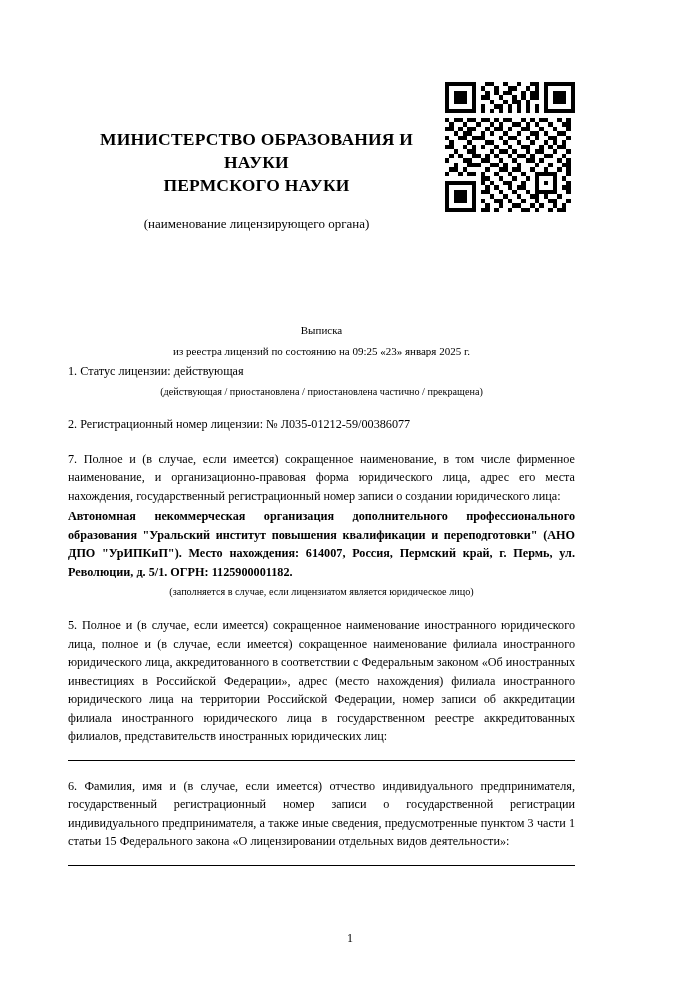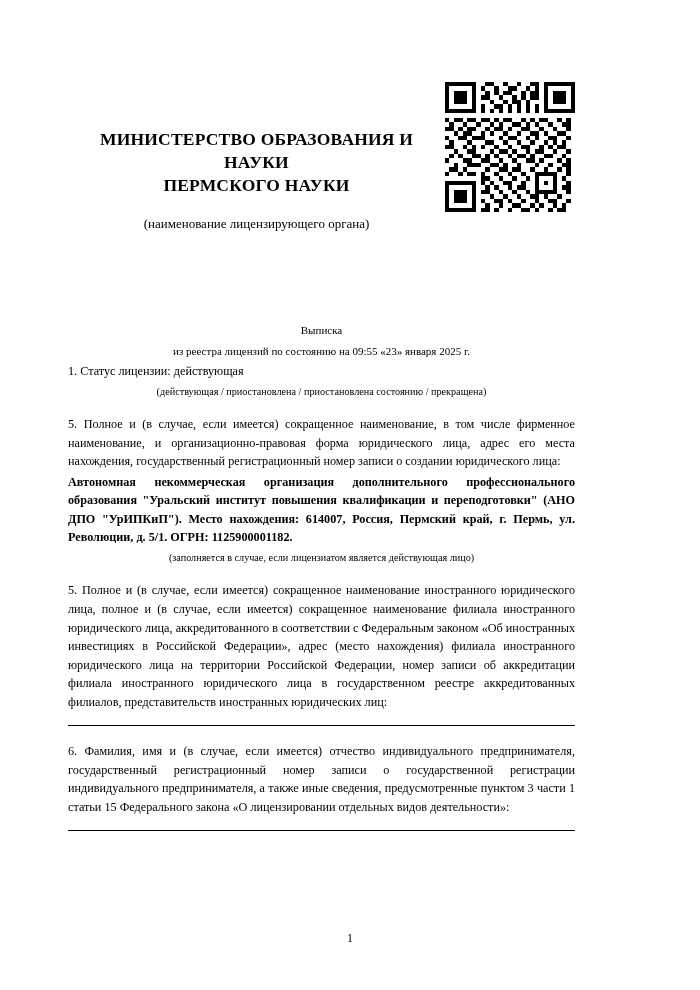--- a/index.html
+++ b/index.html
@@ -348,36 +348,39 @@
   </div>
 
   <div class="header">
     <div class="line1">МИНИСТЕРСТВО ОБРАЗОВАНИЯ И НАУКИ</div>
     <div class="line2">ПЕРМСКОГО НАУКИ</div>
     <div class="caption">(наименование лицензирующего органа)</div>
   </div>
 
   <div class="doc-title">
     <div>Выписка</div>
-    <div>из реестра лицензий по состоянию на 09:55 «23» января 2025 г.</div>
+    <div>из реестра лицензий по состоянию на 09:25 «23» января 2025 г.</div>
   </div>
 
   <div class="body">
 
     <div class="item">
       <div>1. Статус лицензии: действующая</div>
-      <div class="sub-caption">(действующая / приостановлена / приостановлена состоянию / прекращена)</div>
-    </div>
-
-
-
-    <div class="item">
-      <div class="just">5. Полное и (в случае, если имеется) сокращенное наименование, в том числе фирменное наименование, и организационно-правовая форма юридического лица, адрес его места нахождения, государственный регистрационный номер записи о создании юридического лица:</div>
+      <div class="sub-caption">(действующая / приостановлена / приостановлена частично / прекращена)</div>
+    </div>
+
+    <div class="item">
+      <div>2. Регистрационный номер лицензии: № Л035-01212-59/00386077</div>
+    </div>
+
+
+    <div class="item">
+      <div class="just">7. Полное и (в случае, если имеется) сокращенное наименование, в том числе фирменное наименование, и организационно-правовая форма юридического лица, адрес его места нахождения, государственный регистрационный номер записи о создании юридического лица:</div>
       <div class="just value-block">Автономная некоммерческая организация дополнительного профессионального образования "Уральский институт повышения квалификации и переподготовки" (АНО ДПО "УрИПКиП"). Место нахождения: 614007, Россия, Пермский край, г. Пермь, ул. Революции, д. 5/1. ОГРН: 1125900001182.</div>
-      <div class="sub-caption">(заполняется в случае, если лицензиатом является действующая лицо)</div>
+      <div class="sub-caption">(заполняется в случае, если лицензиатом является юридическое лицо)</div>
     </div>
 
     <div class="item">
       <div class="just">5. Полное и (в случае, если имеется) сокращенное наименование иностранного юридического лица, полное и (в случае, если имеется) сокращенное наименование филиала иностранного юридического лица, аккредитованного в соответствии с Федеральным законом «Об иностранных инвестициях в Российской Федерации», адрес (место нахождения) филиала иностранного юридического лица на территории Российской Федерации, номер записи об аккредитации филиала иностранного юридического лица в государственном реестре аккредитованных филиалов, представительств иностранных юридических лиц:</div>
       <div class="fill-line"></div>
     </div>
 
     <div class="item">
       <div class="just">6. Фамилия, имя и (в случае, если имеется) отчество индивидуального предпринимателя, государственный регистрационный номер записи о государственной регистрации индивидуального предпринимателя, а также иные сведения, предусмотренные пунктом 3 части 1 статьи 15 Федерального закона «О лицензировании отдельных видов деятельности»:</div>
       <div class="fill-line"></div>

